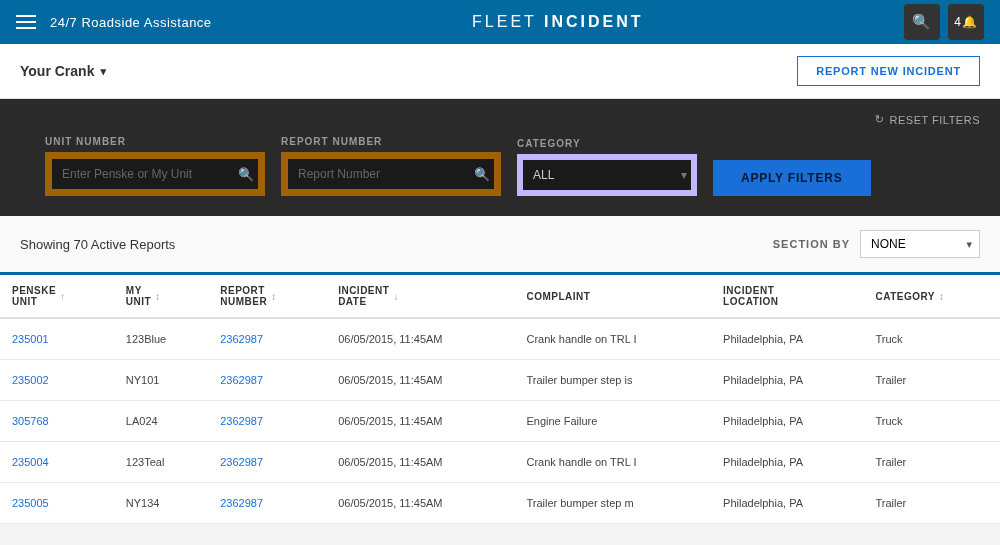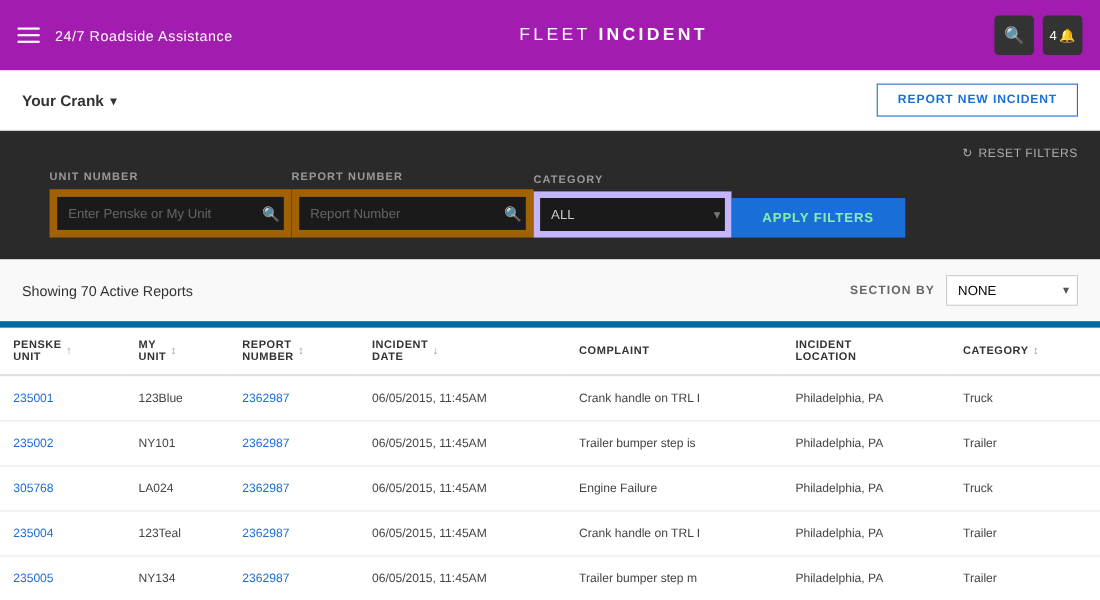--- a/index.html
+++ b/index.html
@@ -1,25 +1,25 @@
 <!DOCTYPE html>
 <html><head>
   <meta charset="utf-8">
   <style>
     * { box-sizing: border-box; margin: 0; padding: 0; }
     body { font-family: Arial, Helvetica, sans-serif; background: #f4f4f4; font-size: 13px; color: #333; width: 1000px; }
 
     
     .header {
-      background: #a21caf;
+      background: #0369a1;
       color: white;
       display: flex;
       align-items: center;
       padding: 0 16px;
-      height: 64px;
+      height: 44px;
     }
     .header-menu-icon {
       margin-right: 14px;
       cursor: pointer;
       display: flex; flex-direction: column; gap: 4px;
     }
     .header-menu-icon span { display: block; width: 20px; height: 2px; background: white; }
     .header-title { font-size: 13px; font-weight: 400; letter-spacing: 0.5px; }
     .header-center { flex: 1; text-align: center; font-size: 16px; letter-spacing: 3px; font-weight: 300; }
     .header-center strong { font-weight: 700; }
@@ -88,20 +88,21 @@
       color: #aaa;
       font-size: 11px;
       letter-spacing: 0.5px;
       cursor: pointer;
       display: flex; align-items: center; gap: 5px;
       text-transform: uppercase;
     }
     .filters-row {
       display: flex;
       align-items: flex-end;
+      gap: 16px;
       padding-left: 25px;
     }
     .filter-group { display: flex; flex-direction: column; gap: 5px; }
     .filter-label {
       color: #999;
       font-size: 10px;
       letter-spacing: 1px;
       text-transform: uppercase;
       font-weight: 600;
     }
@@ -145,40 +146,40 @@
       right: 10px;
       top: 50%;
       transform: translateY(-50%);
       color: #777;
       font-size: 12px;
       pointer-events: none;
     }
     .apply-filters-btn {
       background: #1a6ed8;
       border: none;
-      color: #86efac;
+      color: #0f172a;
       padding: 9px 28px;
       font-size: 12px;
       font-weight: 700;
       letter-spacing: 0.8px;
       cursor: pointer;
       text-transform: uppercase;
       height: 36px;
     }
 
     
     .results-section {
       background: white;
     }
     .results-header {
       display: flex;
       align-items: center;
       justify-content: space-between;
       padding: 14px 20px;
-      border-bottom: 6px solid #0369a1;
+      border-bottom: 3px solid #0369a1;
       background: #f9f9f9;
     }
     .results-count { font-size: 13px; font-weight: 500; }
     .section-by-row { display: flex; align-items: center; gap: 10px; }
     .section-by-label { font-size: 11px; letter-spacing: 1px; text-transform: uppercase; color: #666; font-weight: 600; padding-left: 12px; }
     .section-by-select-wrap { position: relative; }
     .section-by-select {
       background: white;
       border: 1px solid #ccc;
       padding: 6px 30px 6px 10px;

